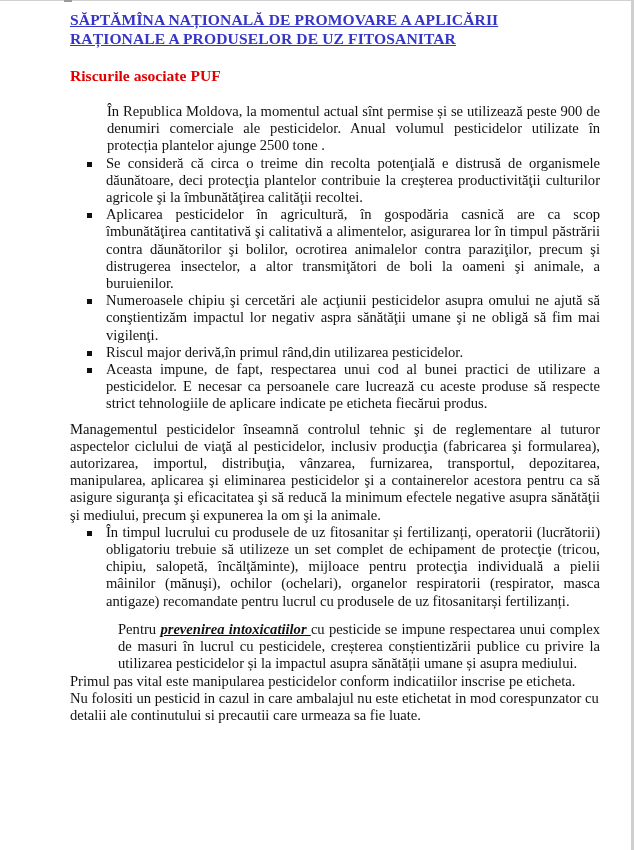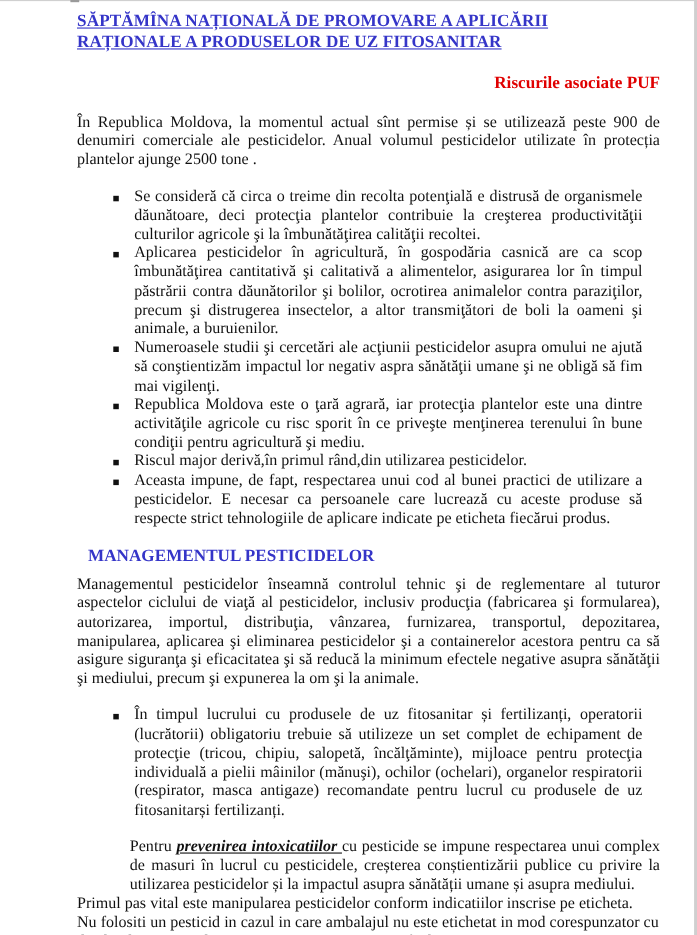--- a/index.html
+++ b/index.html
@@ -12,29 +12,28 @@
     font-family: "Liberation Serif", "DejaVu Serif", serif;
     font-size: 14.6px; line-height: 17.2px; color: #111;
   }
   .title {
     color: var(--title-color, #3535c8); font-weight: bold; font-size: 15.6px; line-height: 19px;
     margin: 0; letter-spacing: 0.1px; text-decoration: underline;
   }
   .subtitle {
     color: var(--sub-color, #e00000); font-weight: bold; font-size: 15.6px; line-height: 19px;
     margin: 18px 0 0 0;
-    text-align: right;
   }
   .section-title {
     color: var(--title-color, #3535c8); font-weight: bold; font-size: 15.6px; line-height: 19px;
     margin: 16px 0 0 10px;
   }
   p { margin: 0; text-align: justify; }
-  .intro { margin-top: 18px; }
-  ul.bullets { list-style: none; margin: 16px; padding: 0; }
+  .intro { margin-top: 18px; margin-left: 37px; }
+  ul.bullets { list-style: none; margin: 0; padding: 0; }
   ul.bullets li { position: relative; padding-left: 36px; text-align: justify; }
   ul.bullets li .bullet {
     position: absolute; left: 17px; top: 7px; width: 5px; height: 5px; background: #111;
   }
   .list-a { margin-left: 0; }
   .list-b li { padding-left: 13px; }
   .list-b li .bullet { left: 0; }
   .mgmt-para { margin-top: 8px; }
   .prev-para { margin-top: 11px; margin-left: 48px; }
   .prev-para .em { font-weight: bold; font-style: italic; text-decoration: underline; }
@@ -53,27 +52,25 @@
     <span>RAȚIONALE A PRODUSELOR DE UZ FITOSANITAR</span>
   </h1>
 
   <h2 class="subtitle">Riscurile asociate PUF</h2>
 
   <p class="intro">În Republica Moldova, la momentul actual sînt permise și se utilizează peste 900 de denumiri comerciale ale pesticidelor. Anual volumul pesticidelor utilizate în protecția plantelor ajunge 2500 tone .</p>
 
   <ul class="bullets list-a">
     <li><span class="bullet"></span><span>Se consideră că circa o treime din recolta potenţială e distrusă de organismele dăunătoare, deci protecţia plantelor contribuie la creşterea productivităţii culturilor agricole şi la îmbunătăţirea calităţii recoltei.</span></li>
     <li><span class="bullet"></span><span>Aplicarea pesticidelor în agricultură, în gospodăria casnică are ca scop îmbunătăţirea cantitativă şi calitativă a alimentelor, asigurarea lor în timpul păstrării contra dăunătorilor şi bolilor, ocrotirea animalelor contra paraziţilor, precum şi distrugerea insectelor, a altor transmiţători de boli la oameni şi animale, a buruienilor.</span></li>
-    <li><span class="bullet"></span><span>Numeroasele studii şi cercetări ale acţiunii pesticidelor asupra omului ne ajută să conştientizăm impactul lor negativ aspra sănătăţii umane şi ne obligă să fim mai vigilenţi.</span></li>
-    <li><span class="bullet"></span><span>Republica Moldova este o ţară agrară, iar protecţia plantelor este una dintre activităţile agricole cu risc sporit în ce priveşte menţinerea terenului în bune condiţii pentru agricultură şi mediu.</span></li>
+    <li><span class="bullet"></span><span>Numeroasele chipiu şi cercetări ale acţiunii pesticidelor asupra omului ne ajută să conştientizăm impactul lor negativ aspra sănătăţii umane şi ne obligă să fim mai vigilenţi.</span></li>
     <li><span class="bullet"></span><span>Riscul major derivă,în primul rând,din utilizarea pesticidelor.</span></li>
     <li><span class="bullet"></span><span>Aceasta impune, de fapt, respectarea unui cod al bunei practici de utilizare a pesticidelor. E necesar ca persoanele care lucrează cu aceste produse să respecte strict tehnologiile de aplicare indicate pe eticheta fiecărui produs.</span></li>
   </ul>
 
-  <h2 class="section-title">MANAGEMENTUL PESTICIDELOR</h2>
 
   <p class="mgmt-para">Managementul pesticidelor înseamnă controlul tehnic şi de reglementare al tuturor aspectelor ciclului de viaţă al pesticidelor, inclusiv producţia (fabricarea şi formularea), autorizarea, importul, distribuţia, vânzarea, furnizarea, transportul, depozitarea, manipularea, aplicarea şi eliminarea pesticidelor şi a containerelor acestora pentru ca să asigure siguranţa şi eficacitatea şi să reducă la minimum efectele negative asupra sănătăţii şi mediului, precum şi expunerea la om şi la animale.</p>
 
   <ul class="bullets list-b">
     <li><span class="bullet"></span><span>În timpul lucrului cu produsele de uz fitosanitar și fertilizanți, operatorii (lucrătorii) obligatoriu trebuie să utilizeze un set complet de echipament de protecţie (tricou, chipiu, salopetă, încălţăminte), mijloace pentru protecţia individuală a pielii mâinilor (mănuşi), ochilor (ochelari), organelor respiratorii (respirator, masca antigaze) recomandate pentru lucrul cu produsele de uz fitosanitarși fertilizanți.</span></li>
   </ul>
 
   <p class="prev-para"><span>Pentru </span><span class="em">prevenirea intoxicatiilor </span><span>cu pesticide se impune respectarea unui complex de masuri în lucrul cu pesticidele, creșterea conștientizării publice cu privire la utilizarea pesticidelor și la impactul asupra sănătății umane și asupra mediului.</span></p>
 
   <p class="last-para">Primul pas vital este manipularea pesticidelor conform indicatiilor inscrise pe eticheta.</p>

